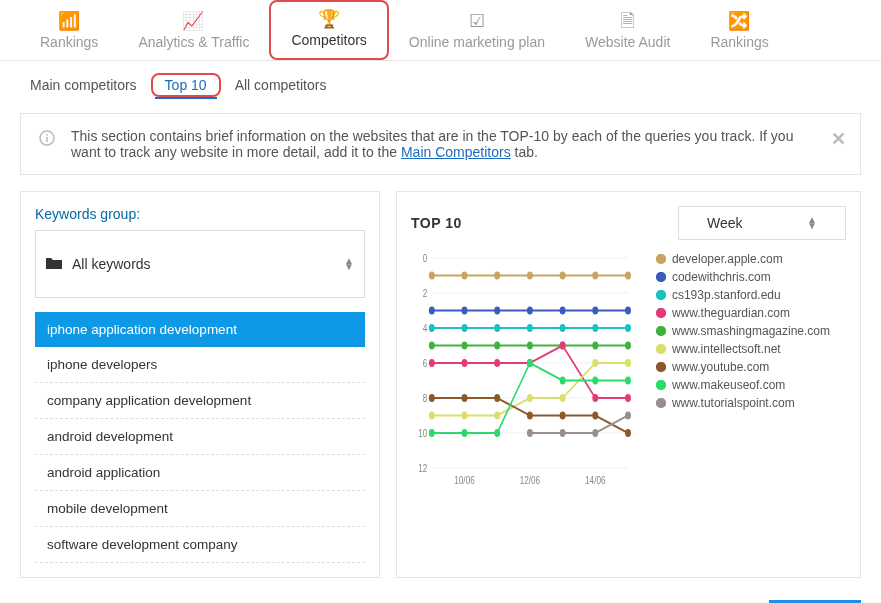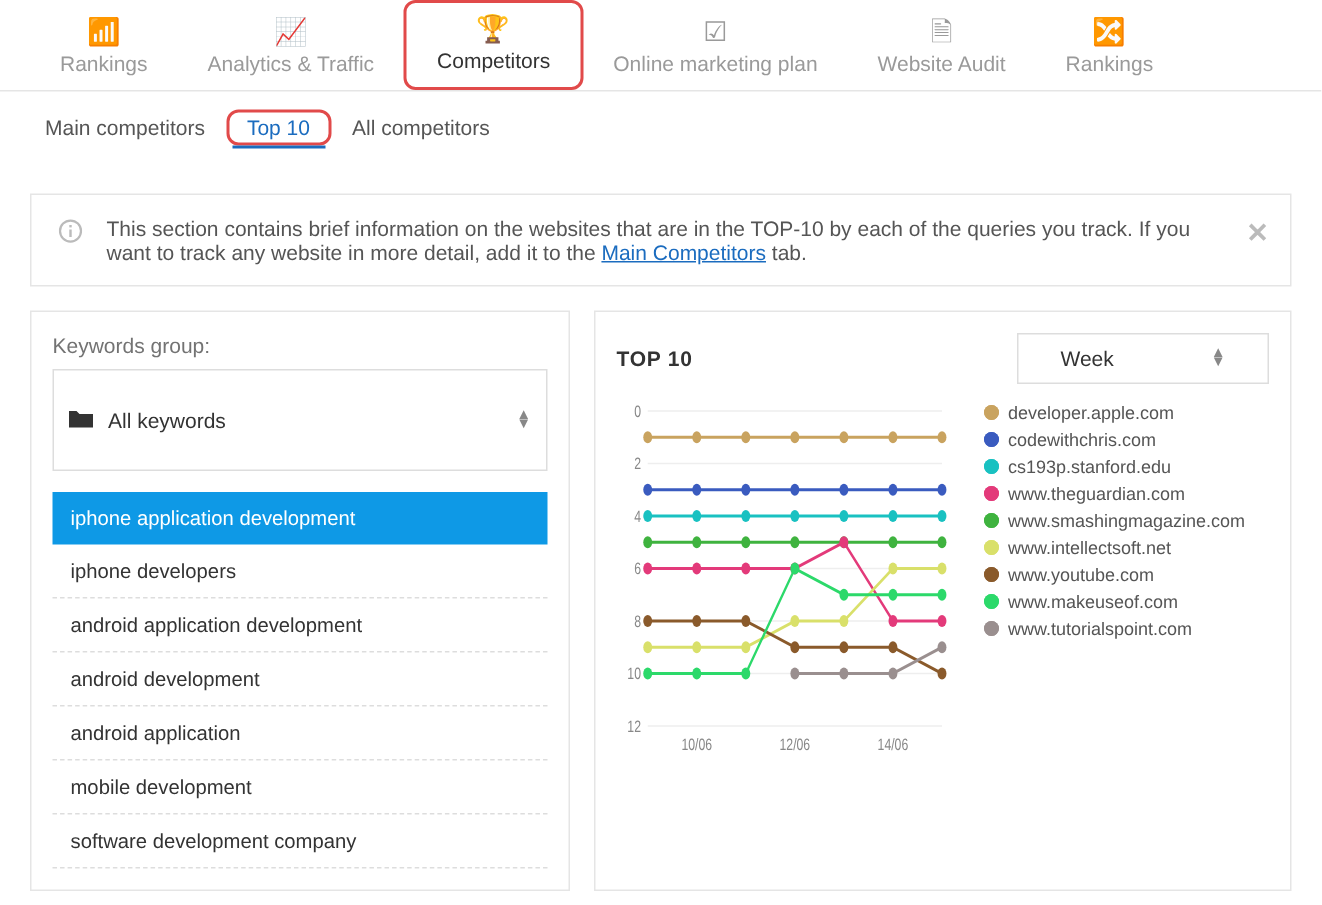--- a/index.html
+++ b/index.html
@@ -5,29 +5,29 @@
   html,body{margin:0;padding:0;font-family:"Segoe UI",Arial,sans-serif;font-size:14px;color:#333;background:#fff;width:881px}
   .tabs{display:flex;border-bottom:1px solid #e5e5e5;padding:0 20px;height:60px;align-items:flex-end}
   .tab{display:flex;flex-direction:column;align-items:center;padding:8px 20px 10px;color:#9a9a9a;cursor:pointer;position:relative}
   .tab.active{color:#333}
   .tab-icon{font-size:18px;margin-bottom:4px;line-height:1}
   .highlight-red{border:2.5px solid #e14a4a;border-radius:8px}
   .subtabs{padding:12px 20px;display:flex;align-items:center;gap:4px}
   .subtab{color:#555;padding:4px 10px}
   .subtab.sel{color:#1b6cbf;border-bottom:2px solid #1b6cbf}
   .subtab-wrap.highlight-red{padding:2px}
-  .info-banner{margin:20px 20px 16px;border:1px solid #e5e5e5;padding:14px 40px 14px 50px;position:relative;color:#555}
+  .info-banner{margin:4px 20px 16px;border:1px solid #e5e5e5;padding:14px 40px 14px 50px;position:relative;color:#555}
   .info-banner .info-ic{position:absolute;left:18px;top:16px;width:16px;height:16px;color:#bbb}
   .info-banner .close-ic{position:absolute;right:14px;top:14px;color:#bbb;cursor:pointer;font-size:18px;font-weight:bold}
   .info-banner a{color:#1b6cbf;text-decoration:underline}
   .panels{display:flex;gap:16px;padding:0 20px 14px}
   .panel{border:1px solid #e5e5e5;padding:14px;flex:0 0 auto}
   .panel.left{width:330px}
   .panel.right{flex:1}
-  .kw-label{color:#737373;margin-bottom:8px}
+  .kw-label{color:#0369a1;margin-bottom:8px}
   .kw-select{border:1px solid #ddd;height:34px;display:flex;align-items:center;padding:16px 10px;justify-content:space-between;cursor:pointer}
   .kw-select .fldr{margin-right:10px}
   .kw-list{margin-top:14px}
   .kw-item{padding:10px 12px;border-bottom:1px dashed #ddd;font-size:13.5px;cursor:pointer}
   .kw-item.sel{background:#0e99e6;color:#fff;border-bottom:none}
   .top-head{display:flex;justify-content:space-between;align-items:center;margin-bottom:8px}
   .top-title{font-weight:600;letter-spacing:0.5px}
   .week-sel{border:1px solid #ddd;height:32px;width:110px;display:flex;align-items:center;justify-content:space-between;padding:0 28px;cursor:pointer}
   .chart-wrap{display:flex}
   .chart-area{position:relative;flex:1;height:240px}
@@ -97,21 +97,21 @@
               <path d="M0 2h5l2 2h9v9H0z" fill="#333"></path>
             </svg>
         </span>
         <span>All keywords</span>
       </span>
       <span class="updn">▲<br>▼</span>
     </div>
     <div class="kw-list">
         <div class="kw-item sel">iphone application development</div>
         <div class="kw-item">iphone developers</div>
-        <div class="kw-item">android application development</div>
+        <div class="kw-item">company application development</div>
         <div class="kw-item">android development</div>
         <div class="kw-item">android application</div>
         <div class="kw-item">mobile development</div>
         <div class="kw-item">software development company</div>
       </div>
   </div>
 
   <div class="panel right">
     <div class="top-head">
       <div class="top-title">TOP 10</div>

